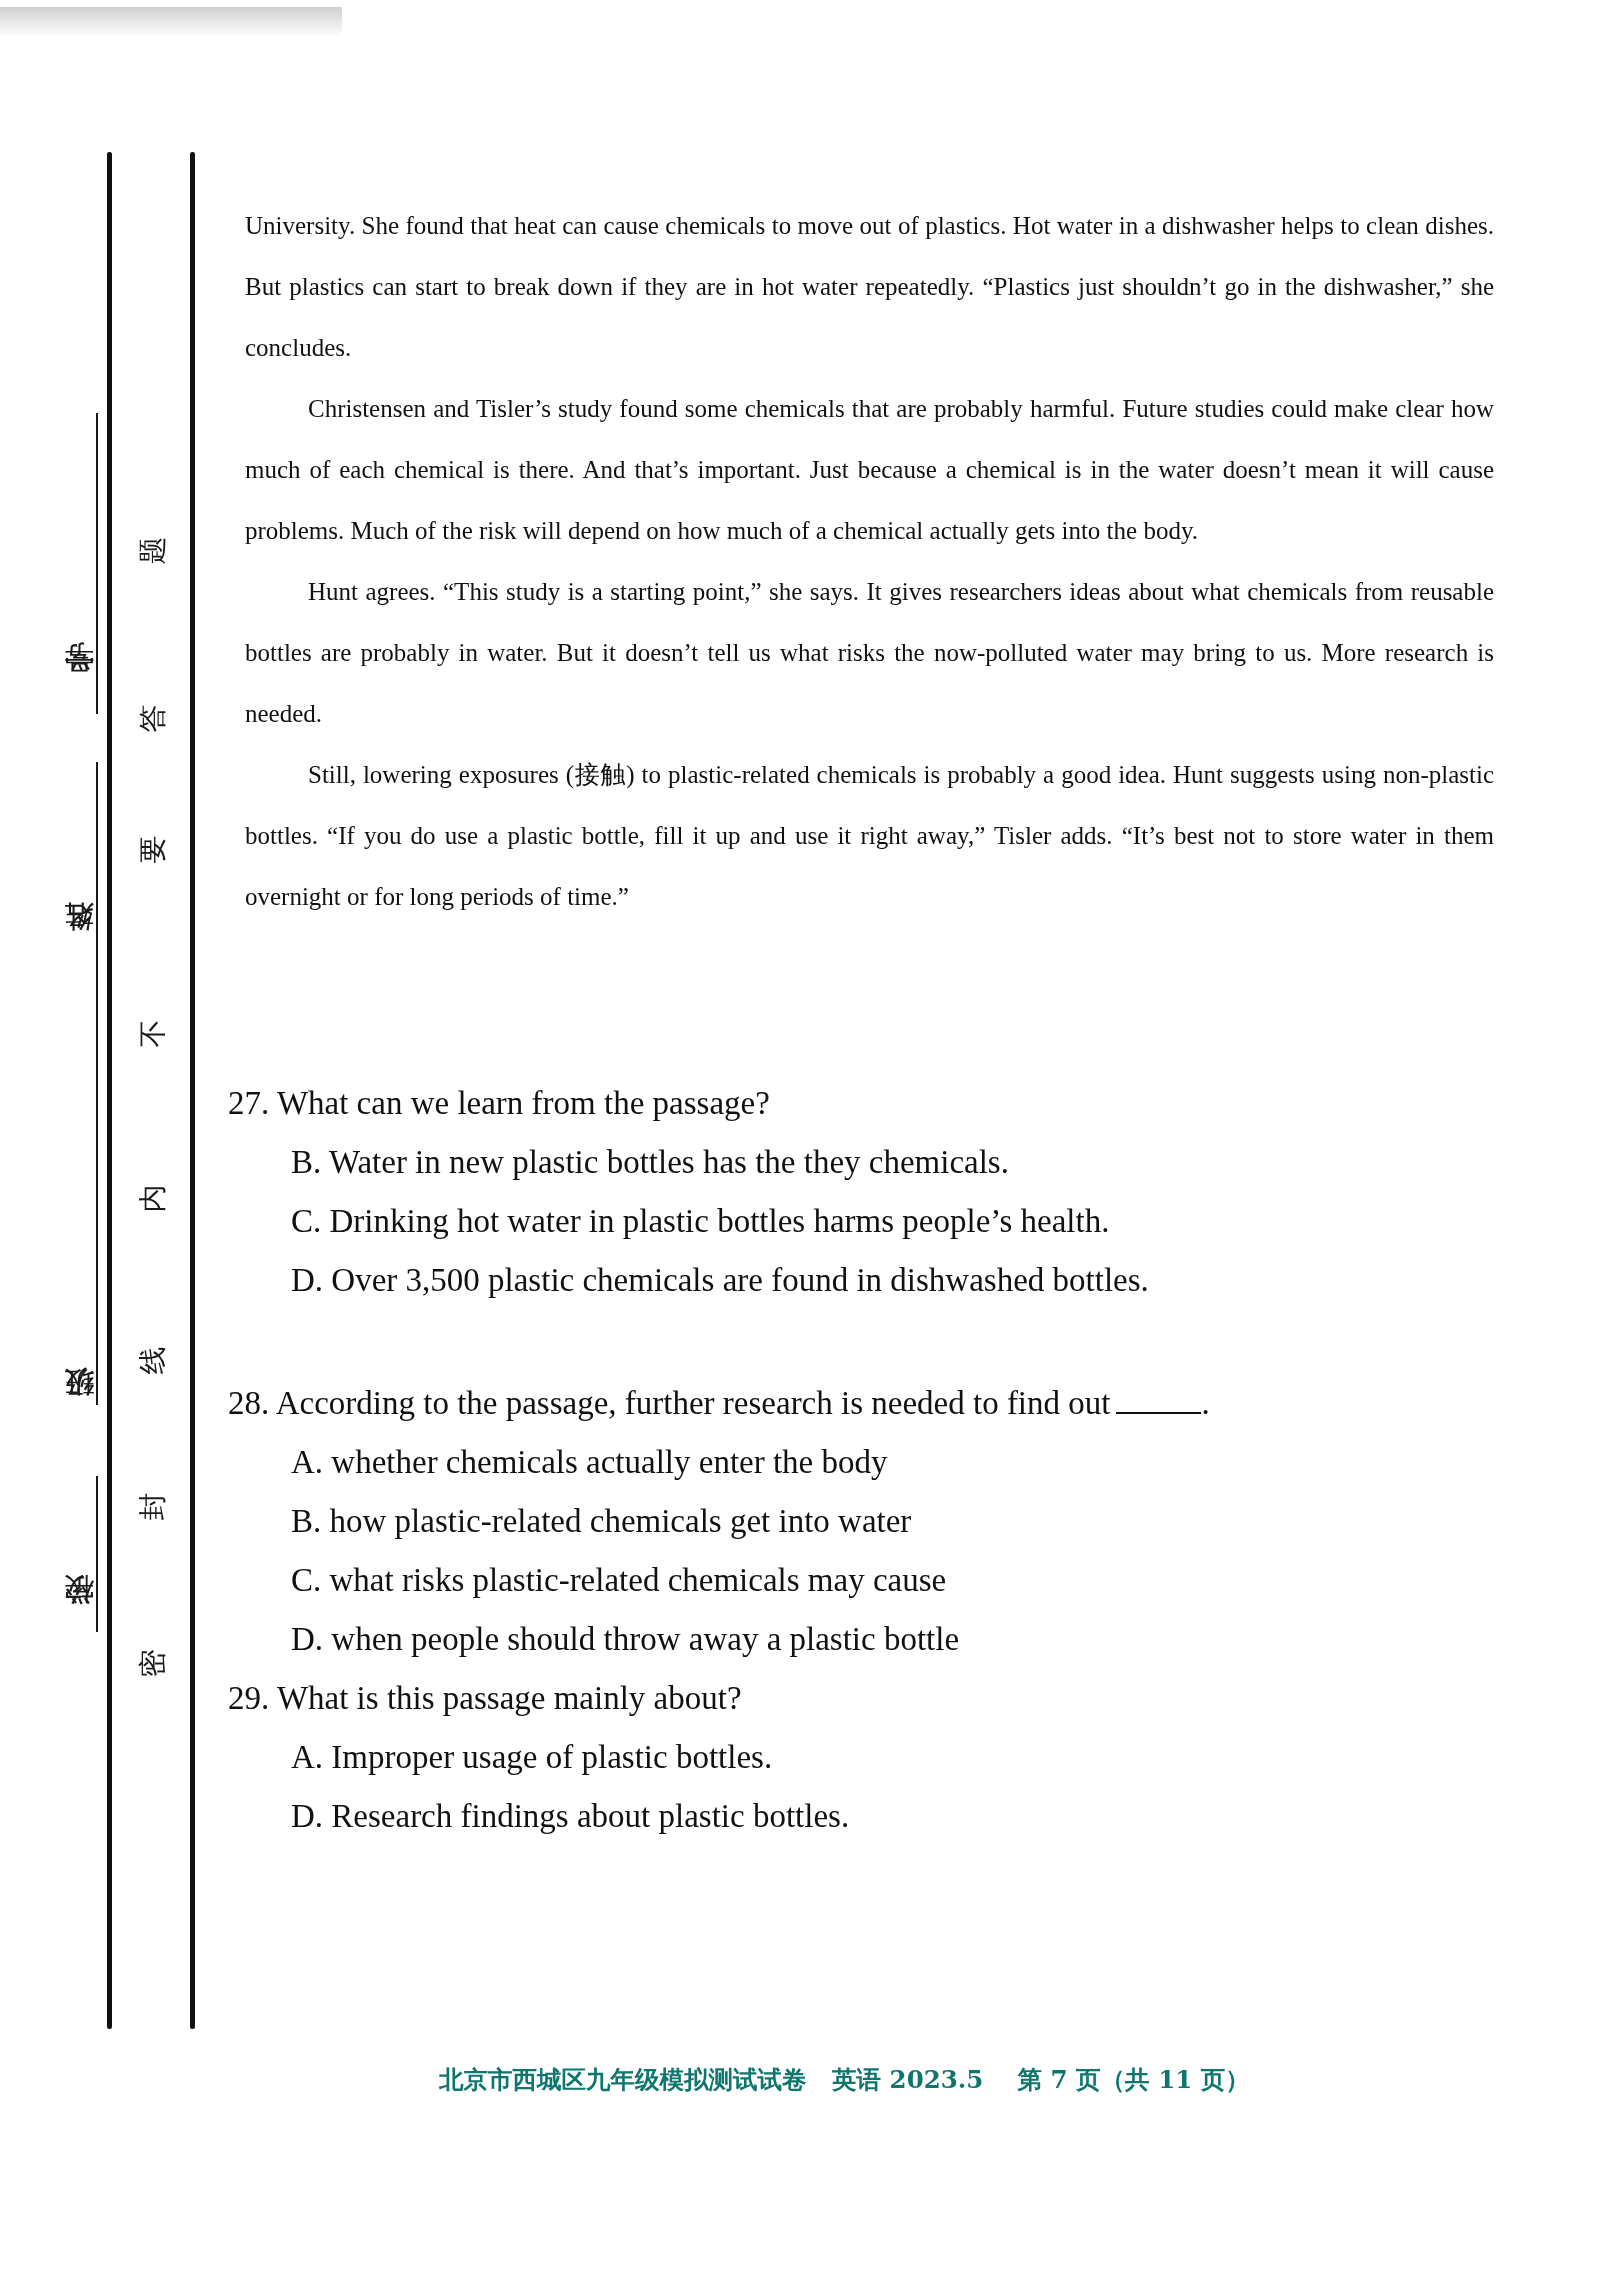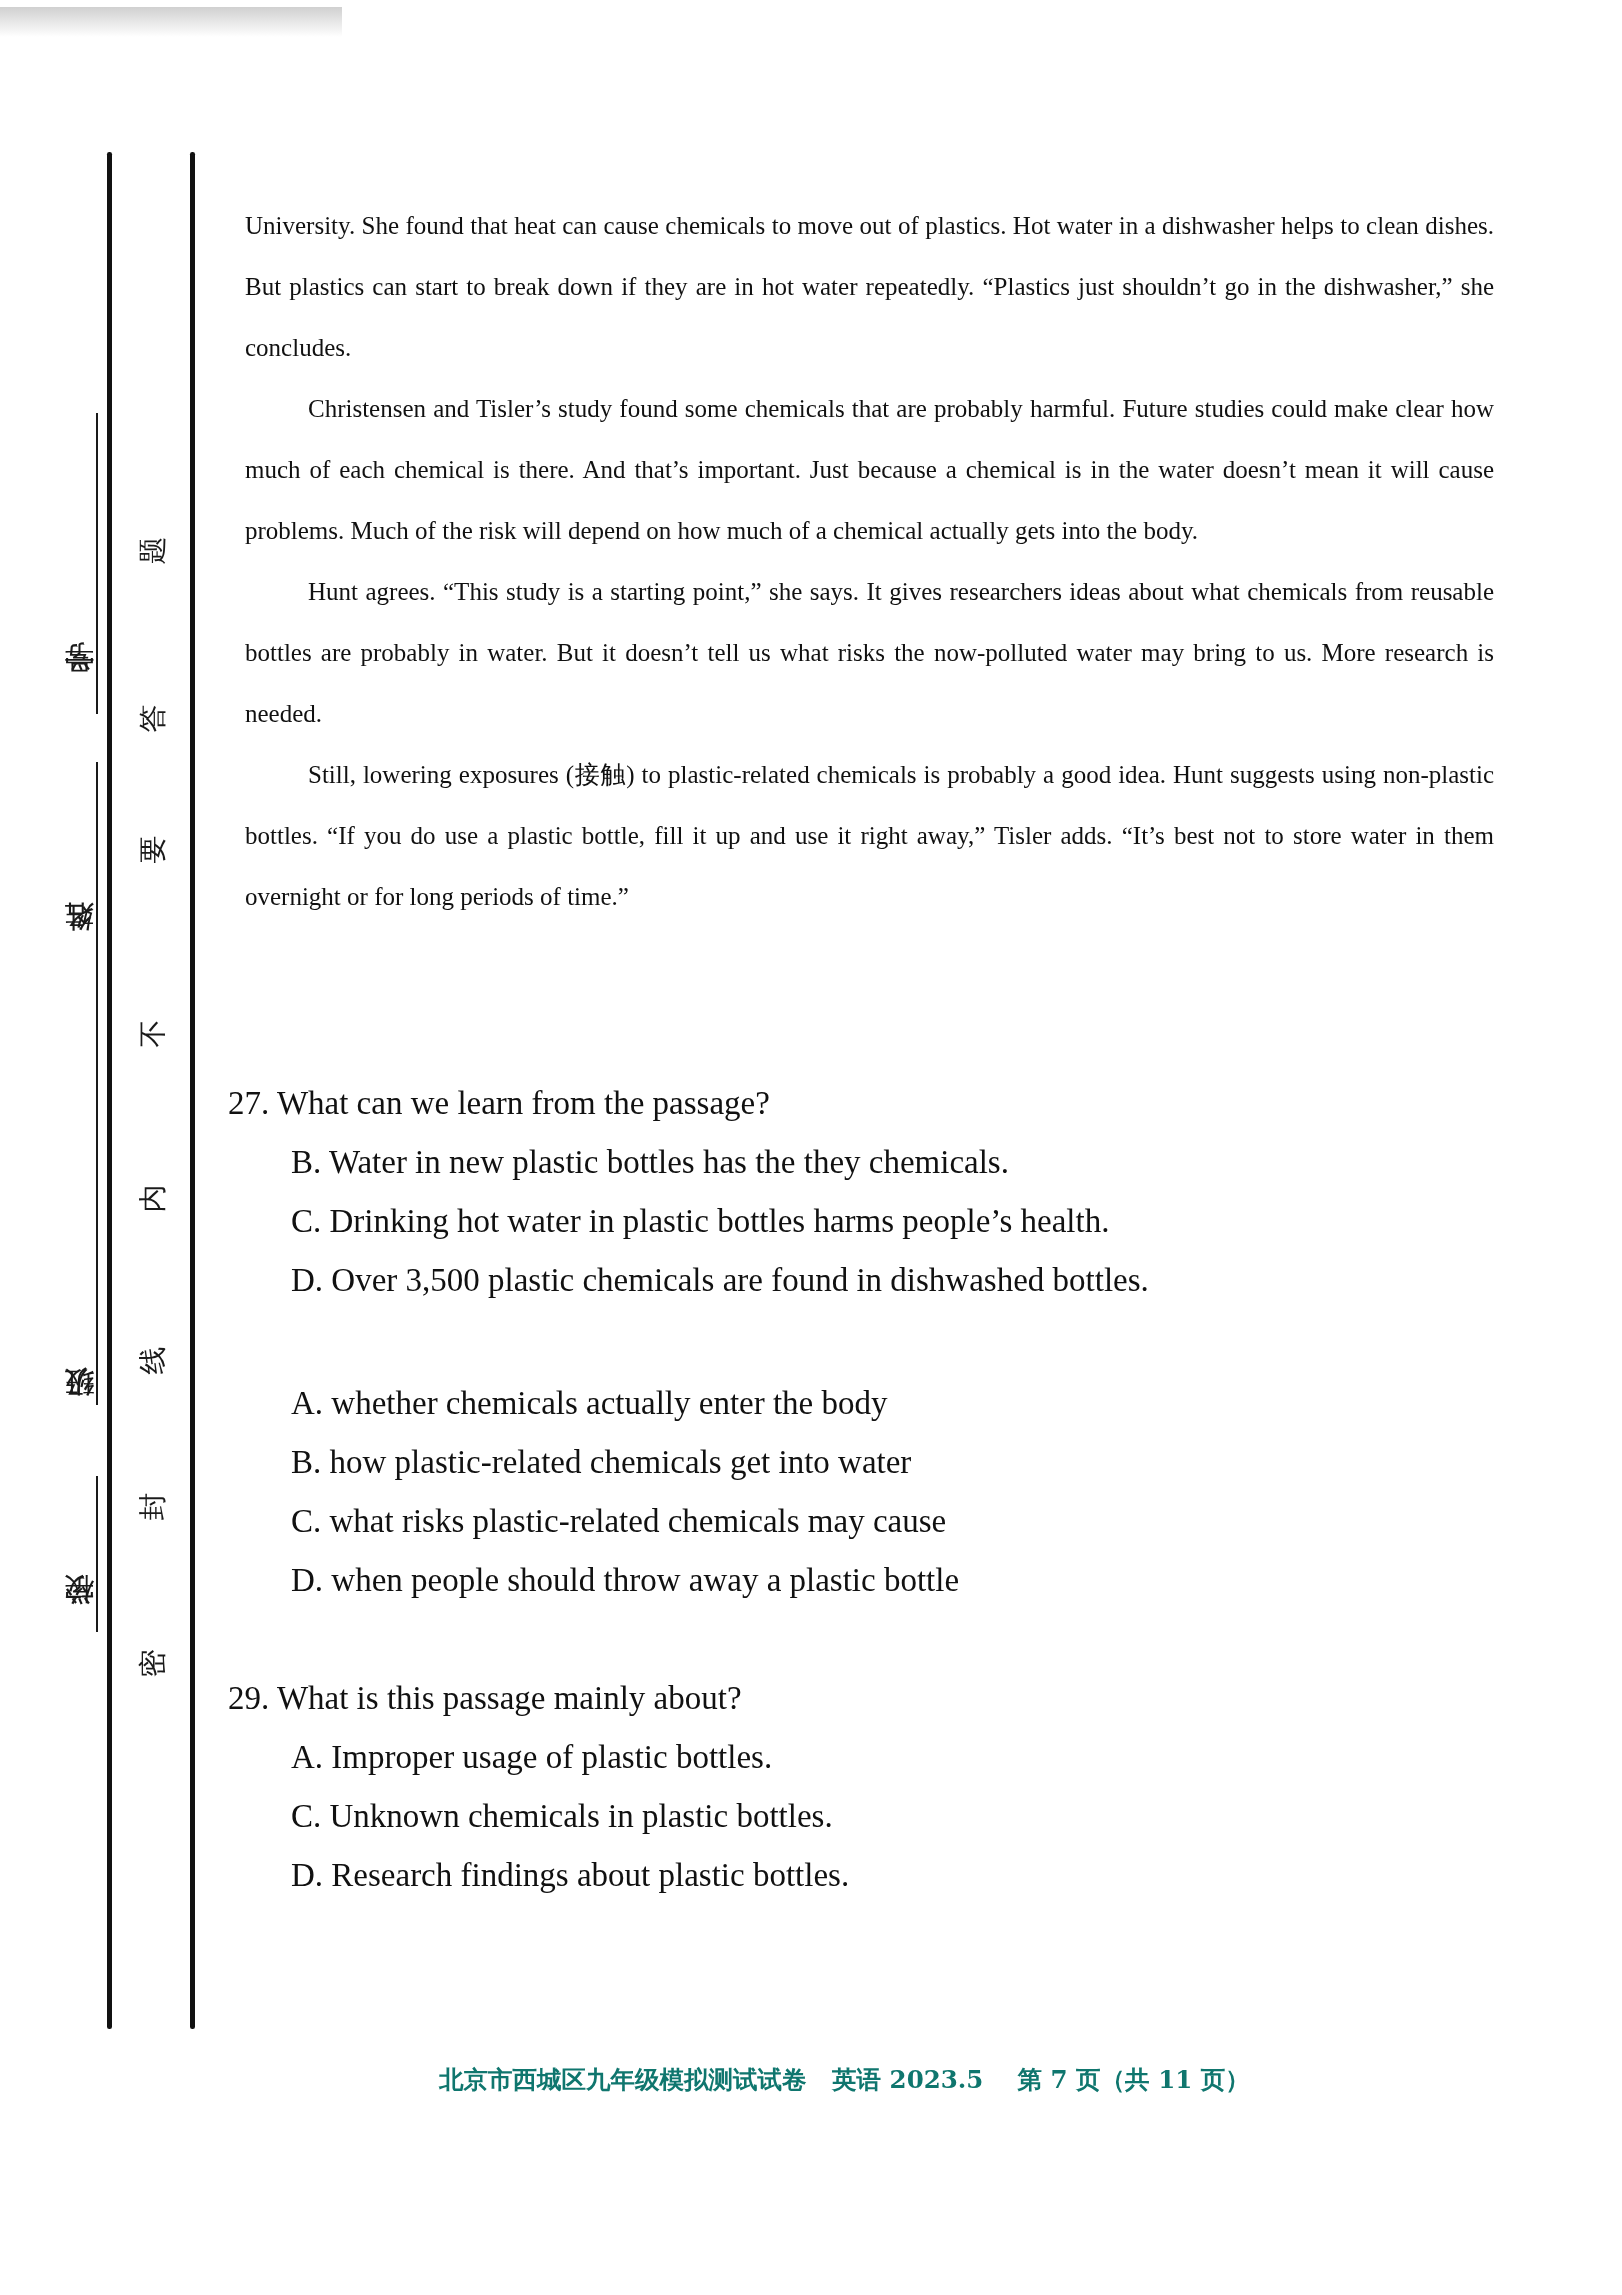--- a/index.html
+++ b/index.html
@@ -147,27 +147,27 @@
 </div>
 
 <div class="question" style="top:1074px;">
   <p class="q-stem">27. What can we learn from the passage?</p>
   <p class="q-option">B. Water in new plastic bottles has the they chemicals.</p>
   <p class="q-option">C. Drinking hot water in plastic bottles harms people’s health.</p>
   <p class="q-option">D. Over 3,500 plastic chemicals are found in dishwashed bottles.</p>
 </div>
 
 <div class="question" style="top:1374px;">
+  <p class="q-stem"><span>28. According to the passage, further research is needed to find out</span><span class="blank"></span><span>.</span></p>
   <p class="q-option">A. whether chemicals actually enter the body</p>
   <p class="q-option">B. how plastic-related chemicals get into water</p>
   <p class="q-option">C. what risks plastic-related chemicals may cause</p>
   <p class="q-option">D. when people should throw away a plastic bottle</p>
 </div>
 
 <div class="question" style="top:1669px;">
   <p class="q-stem">29. What is this passage mainly about?</p>
   <p class="q-option">A. Improper usage of plastic bottles.</p>
-  <p class="q-option">C. Unknown chemicals in plastic bottles.</p>
   <p class="q-option">D. Research findings about plastic bottles.</p>
 </div>
 
 <div class="footer"><span>北京市西城区九年级模拟测试试卷</span>   <span>英语 2023.5</span>    <span>第 7 页（共 11 页）</span></div>
 
 
 </body></html>

